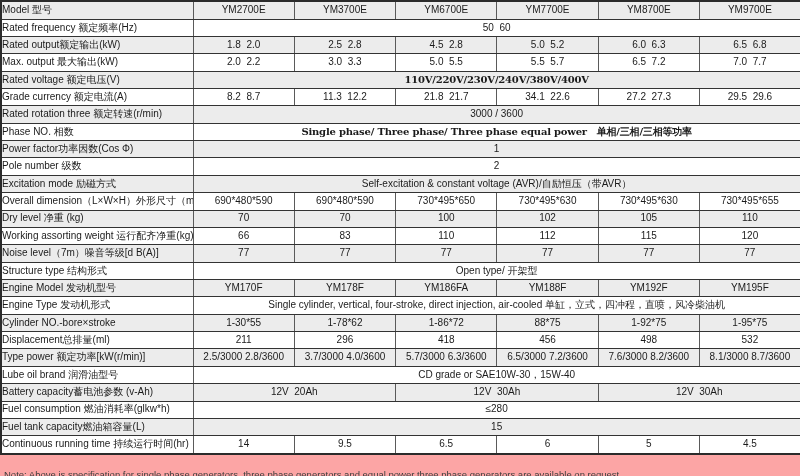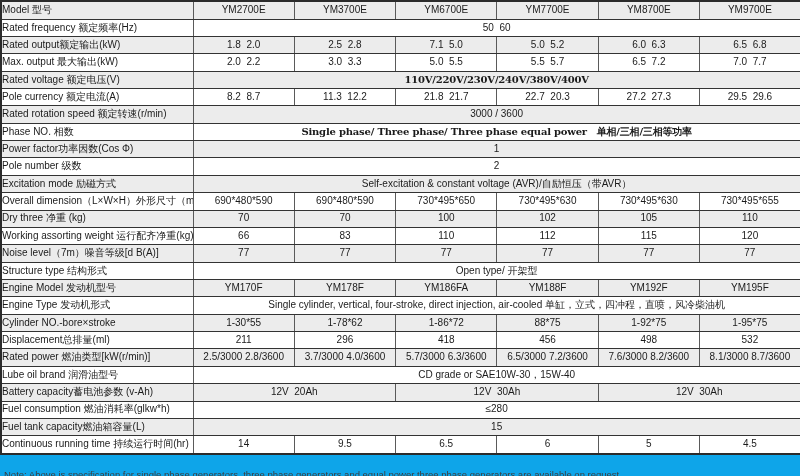--- a/index.html
+++ b/index.html
@@ -4,21 +4,21 @@
 <style>
   html, body {
     margin: 0;
     padding: 0;
     background: #ffffff;
     font-family: "Liberation Sans", "DejaVu Sans", sans-serif;
   }
   .page {
     width: 800px;
     height: 476px;
-    background: #0ea5e9;
+    background: #fca5a5;
     position: relative;
     overflow: hidden;
   }
   table.spec {
     border-collapse: collapse;
     table-layout: fixed;
     width: 800px;
     height: 455px;
     border: 2px solid #2b2b2b;
   }
@@ -87,49 +87,49 @@
           <td class="value">YM9700E</td>
         </tr>
         <tr>
           <td class="label-cell">Rated frequency 额定频率(Hz)</td>
           <td class="value" colspan="6">50  60</td>
         </tr>
         <tr>
           <td class="label-cell">Rated output额定输出(kW)</td>
           <td class="value">1.8  2.0</td>
           <td class="value">2.5  2.8</td>
-          <td class="value">7.1  5.0</td>
+          <td class="value">4.5  2.8</td>
           <td class="value">5.0  5.2</td>
           <td class="value">6.0  6.3</td>
           <td class="value">6.5  6.8</td>
         </tr>
         <tr>
           <td class="label-cell">Max. output 最大输出(kW)</td>
           <td class="value">2.0  2.2</td>
           <td class="value">3.0  3.3</td>
           <td class="value">5.0  5.5</td>
           <td class="value">5.5  5.7</td>
           <td class="value">6.5  7.2</td>
           <td class="value">7.0  7.7</td>
         </tr>
         <tr>
           <td class="label-cell">Rated voltage 额定电压(V)</td>
           <td class="value emphasis" colspan="6">110V/220V/230V/240V/380V/400V</td>
         </tr>
         <tr>
-          <td class="label-cell">Pole currency 额定电流(A)</td>
+          <td class="label-cell">Grade currency 额定电流(A)</td>
           <td class="value">8.2  8.7</td>
           <td class="value">11.3  12.2</td>
           <td class="value">21.8  21.7</td>
-          <td class="value">22.7  20.3</td>
+          <td class="value">34.1  22.6</td>
           <td class="value">27.2  27.3</td>
           <td class="value">29.5  29.6</td>
         </tr>
         <tr>
-          <td class="label-cell">Rated rotation speed 额定转速(r/min)</td>
+          <td class="label-cell">Rated rotation three 额定转速(r/min)</td>
           <td class="value" colspan="6">3000 / 3600</td>
         </tr>
         <tr>
           <td class="label-cell">Phase NO. 相数</td>
           <td class="value emphasis" colspan="6">Single phase/ Three phase/ Three phase equal power　单相/三相/三相等功率</td>
         </tr>
         <tr>
           <td class="label-cell">Power factor功率因数(Cos Φ)</td>
           <td class="value" colspan="6">1</td>
         </tr>
@@ -144,21 +144,21 @@
         <tr>
           <td class="label-cell">Overall dimension（L×W×H）外形尺寸（mm）</td>
           <td class="value">690*480*590</td>
           <td class="value">690*480*590</td>
           <td class="value">730*495*650</td>
           <td class="value">730*495*630</td>
           <td class="value">730*495*630</td>
           <td class="value">730*495*655</td>
         </tr>
         <tr>
-          <td class="label-cell">Dry three 净重 (kg)</td>
+          <td class="label-cell">Dry level 净重 (kg)</td>
           <td class="value">70</td>
           <td class="value">70</td>
           <td class="value">100</td>
           <td class="value">102</td>
           <td class="value">105</td>
           <td class="value">110</td>
         </tr>
         <tr>
           <td class="label-cell">Working assorting weight 运行配齐净重(kg)</td>
           <td class="value">66</td>
@@ -206,21 +206,21 @@
         <tr>
           <td class="label-cell">Displacement总排量(ml)</td>
           <td class="value">211</td>
           <td class="value">296</td>
           <td class="value">418</td>
           <td class="value">456</td>
           <td class="value">498</td>
           <td class="value">532</td>
         </tr>
         <tr>
-          <td class="label-cell">Rated power 燃油类型[kW(r/min)]</td>
+          <td class="label-cell">Type power 额定功率[kW(r/min)]</td>
           <td class="value">2.5/3000 2.8/3600</td>
           <td class="value">3.7/3000 4.0/3600</td>
           <td class="value">5.7/3000 6.3/3600</td>
           <td class="value">6.5/3000 7.2/3600</td>
           <td class="value">7.6/3000 8.2/3600</td>
           <td class="value">8.1/3000 8.7/3600</td>
         </tr>
         <tr>
           <td class="label-cell">Lube oil brand 润滑油型号</td>
           <td class="value" colspan="6">CD grade or SAE10W-30，15W-40</td>

